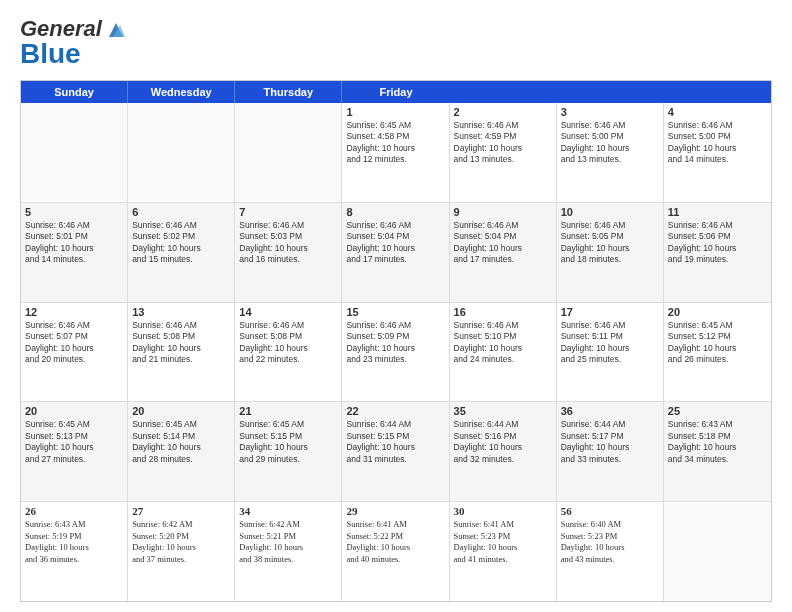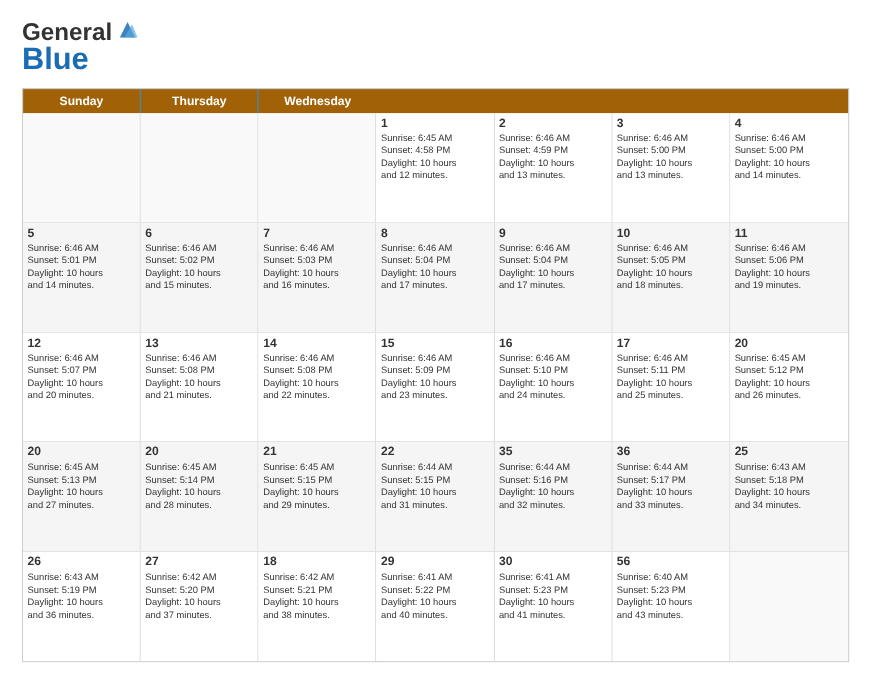--- a/index.html
+++ b/index.html
@@ -23,22 +23,23 @@
       align-items: flex-start;
       margin-bottom: 10px;
     }
     .logo {
       display: flex;
       flex-direction: column;
       align-items: flex-start;
     }
     .logo-line {
       display: flex;
-      align-items: flex-start;
+      align-items: center;
       gap: 2px;
+      font-style: italic;
     }
     .title-area {
       text-align: right;
     }
     .title-area h1 {
       font-size: 28px;
       font-weight: bold;
       color: #333;
       line-height: 1.1;
     }
@@ -49,21 +50,21 @@
     }
     .calendar {
       border: 1px solid #ccc;
       flex: 1;
       display: flex;
       flex-direction: column;
     }
     .cal-header {
       display: grid;
       grid-template-columns: repeat(7, 1fr);
-      background: #a16207;
+      background: #1d4ed8;
     }
     .cal-header-cell {
       color: #fff;
       font-size: 11px;
       font-weight: bold;
       padding: 5px 4px;
       text-align: center;
       border-right: 1px solid #3a8cd5;
     }
     .cal-header-cell:last-child { border-right: none; }
@@ -71,21 +72,21 @@
       display: flex;
       flex-direction: column;
       flex: 1;
     }
     .cal-row {
       display: grid;
       grid-template-columns: repeat(7, 1fr);
       flex: 1;
       border-bottom: 1px solid #ddd;
     }
-    .cal-row:last-child { border-bottom: none; }
+    .cal-row:last-child { border-bottom: none; font-family: Liberation Serif, serif; }
     .cal-cell {
       border-right: 1px solid #ddd;
       padding: 3px 4px;
       font-size: 9px;
       color: #333;
       background: #fff;
       vertical-align: top;
     }
     .cal-cell:last-child { border-right: none; }
     .cal-cell.empty { background: #f9f9f9; }
@@ -119,22 +120,23 @@
     </div>
     <div class="title-area">
       <h1></h1>
       <h2></h2>
     </div>
   </div>
 
   <div class="calendar">
     <div class="cal-header">
     <div class="cal-header-cell">Sunday</div>
+        <div class="cal-header-cell">Wednesday</div>
         <div class="cal-header-cell">Thursday</div>
-        <div class="cal-header-cell">Wednesday</div>
+        <div class="cal-header-cell">Friday</div>
       </div>
     <div class="cal-body">
     <div class="cal-row">
           <div class="cal-cell empty"></div>
           <div class="cal-cell empty"></div>
           <div class="cal-cell empty"></div>
           <div class="cal-cell">
             <span class="day-num">1</span>
             <div class="cell-text">Sunrise: 6:45 AM<br>Sunset: 4:58 PM<br>Daylight: 10 hours<br>and 12 minutes.</div>
           </div>
@@ -244,21 +246,21 @@
         <div class="cal-row">
           <div class="cal-cell">
             <span class="day-num">26</span>
             <div class="cell-text">Sunrise: 6:43 AM<br>Sunset: 5:19 PM<br>Daylight: 10 hours<br>and 36 minutes.</div>
           </div>
           <div class="cal-cell">
             <span class="day-num">27</span>
             <div class="cell-text">Sunrise: 6:42 AM<br>Sunset: 5:20 PM<br>Daylight: 10 hours<br>and 37 minutes.</div>
           </div>
           <div class="cal-cell">
-            <span class="day-num">18</span>
+            <span class="day-num">34</span>
             <div class="cell-text">Sunrise: 6:42 AM<br>Sunset: 5:21 PM<br>Daylight: 10 hours<br>and 38 minutes.</div>
           </div>
           <div class="cal-cell">
             <span class="day-num">29</span>
             <div class="cell-text">Sunrise: 6:41 AM<br>Sunset: 5:22 PM<br>Daylight: 10 hours<br>and 40 minutes.</div>
           </div>
           <div class="cal-cell">
             <span class="day-num">30</span>
             <div class="cell-text">Sunrise: 6:41 AM<br>Sunset: 5:23 PM<br>Daylight: 10 hours<br>and 41 minutes.</div>
           </div>

